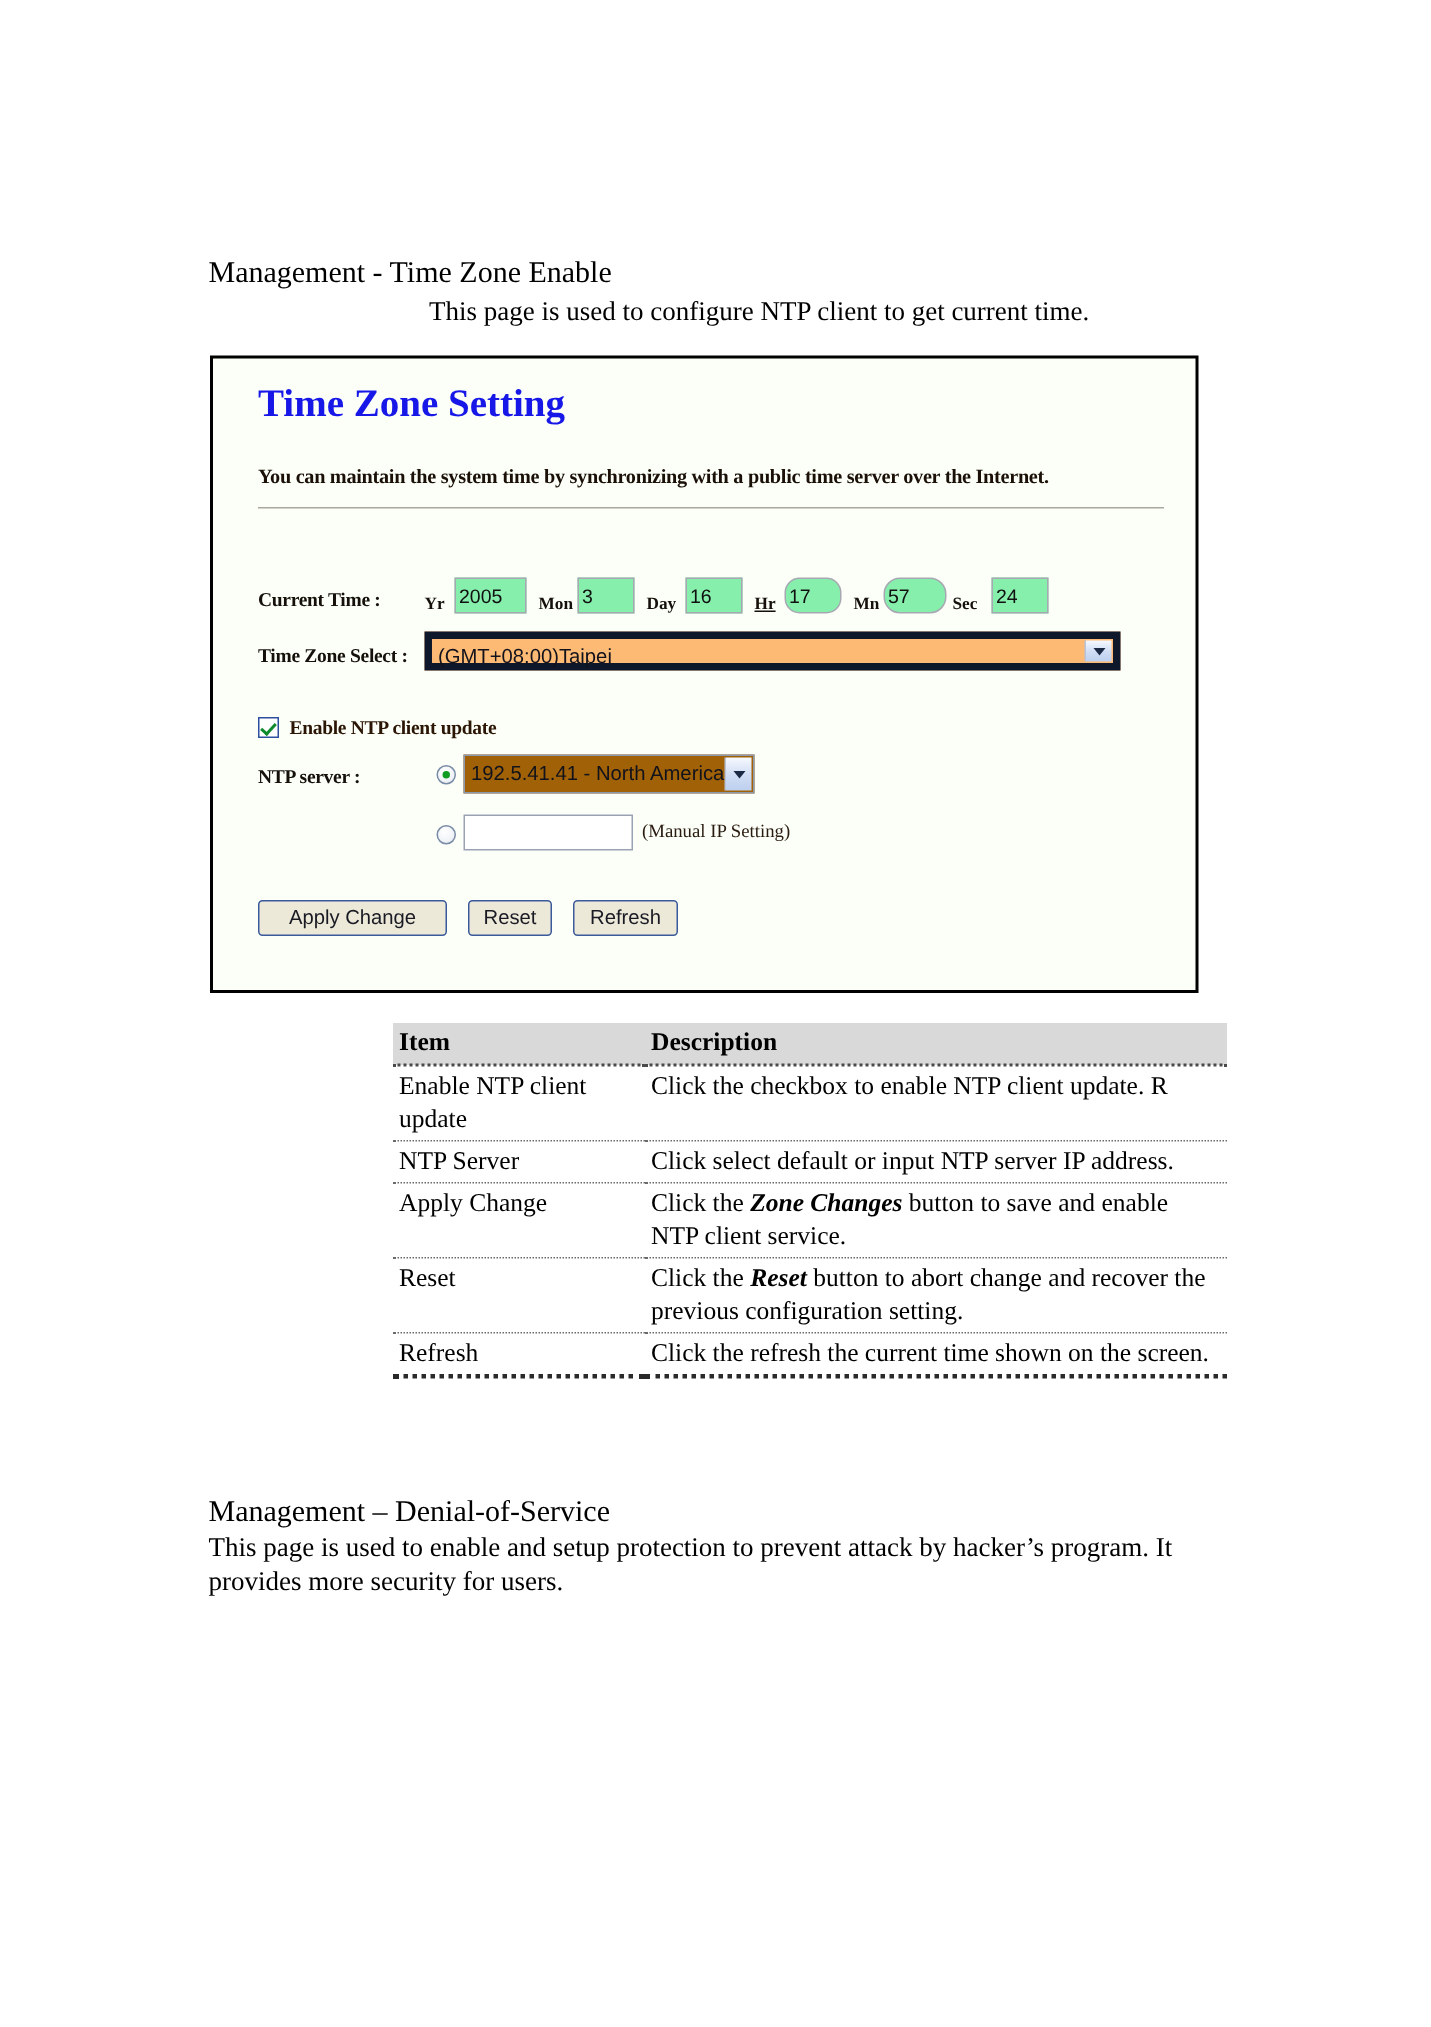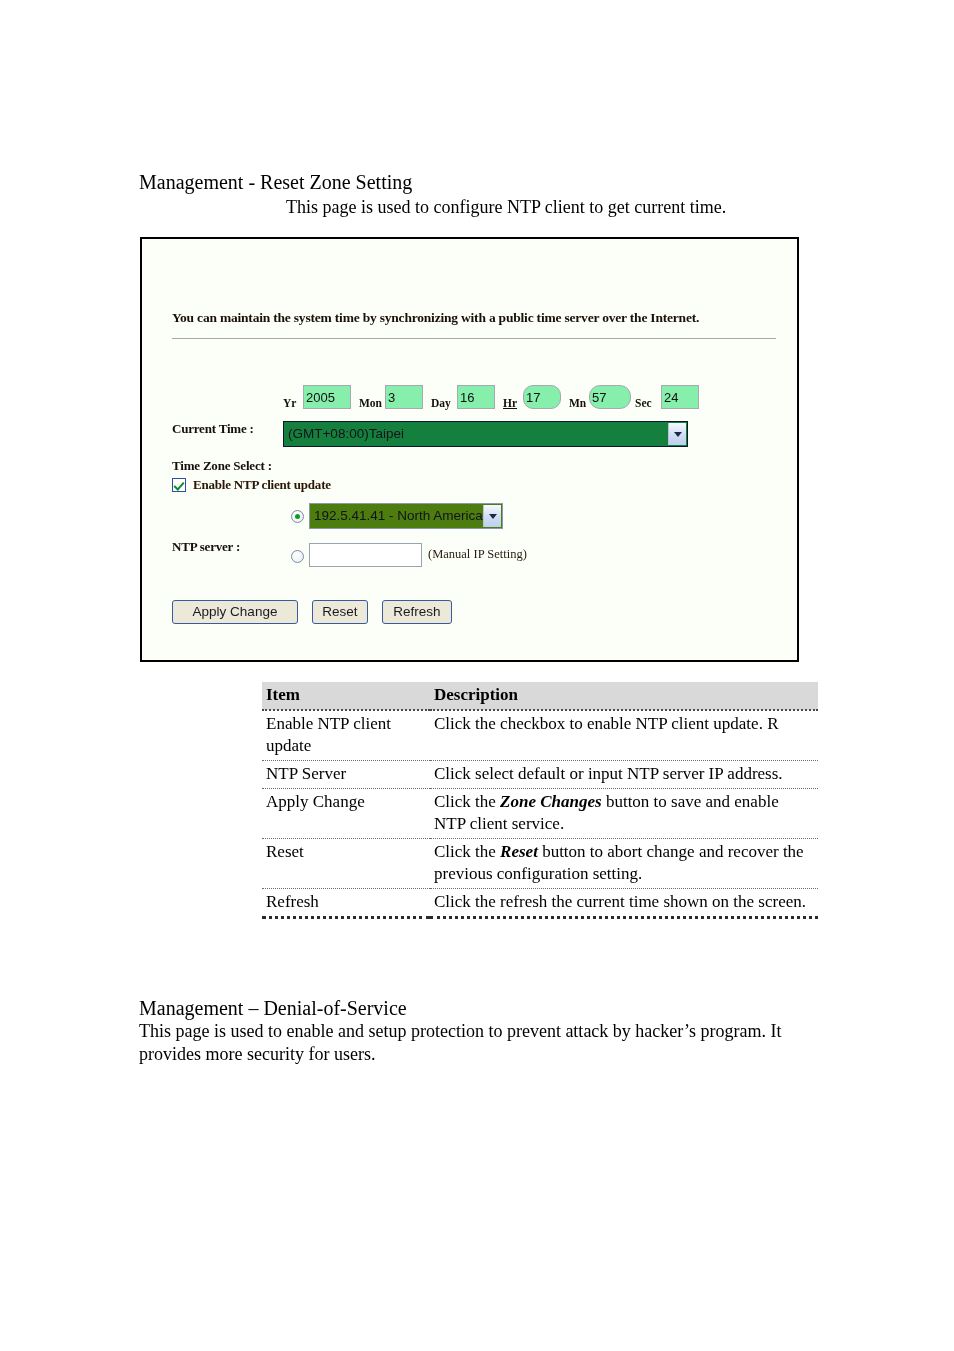--- a/index.html
+++ b/index.html
@@ -76,21 +76,20 @@
     background: #a9a9a0;
   }
 
   .field-label {
     position: absolute;
     font-size: 13px;
     font-weight: bold;
     color: #15100a;
     white-space: nowrap;
     letter-spacing: -0.2px;
-    margin-top: 29px;
   }
 
   
   #label-current-time { left: 30px; top: 153px; }
 
   .tiny-label {
     position: absolute;
     font-size: 11.5px;
     font-weight: bold;
     color: #15100a;
@@ -111,24 +110,24 @@
     outline: none;
   }
 
   
   #label-tz-select { left: 30px; top: 190px; }
 
   #tz-select-box {
     position: absolute;
     left: 141px;
     top: 182px;
-    width: 405px;
+    width: 464px;
     height: 26px;
-    border: 1px solid #0f172a;
-    background: #15803d;
+    border: 5px solid #0f172a;
+    background: #fdba74;
     box-sizing: border-box;
   }
   #tz-select-value {
     position: absolute;
     left: 4px;
     top: 4px;
     font-family: "Liberation Sans", sans-serif;
     font-size: 13.5px;
     color: #12121c;
     white-space: nowrap;
@@ -218,21 +217,21 @@
   #radio-default { left: 149px; top: 271px; }
   #radio-manual  { left: 149px; top: 311px; }
 
   #ntp-server-select {
     position: absolute;
     left: 167px;
     top: 264px;
     width: 194px;
     height: 26px;
     border: 1px solid #8f99ad;
-    background: #4d7c0f;
+    background: #a16207;
     box-sizing: border-box;
   }
   #ntp-server-value {
     position: absolute;
     left: 4px;
     top: 4px;
     font-family: "Liberation Sans", sans-serif;
     font-size: 13.5px;
     color: #12121c;
     white-space: nowrap;
@@ -313,25 +312,26 @@
   #title-dos { left: 139px; top: 996px; }
   #para-dos {
     left: 139px;
     top: 1020px;
     width: 682px;
   }
 </style>
 </head>
 <body>
 
-<div class="doc-h1" id="title-timezone">Management - Reset Zone Setting</div>
+<div class="doc-h1" id="title-timezone">Management - Time Zone Enable</div>
 <div class="doc-p" id="subtitle-timezone">This page is used to configure NTP client to get current time.</div>
 
 <div id="router-panel">
 
+  <div id="panel-title">Time Zone Setting</div>
   <div id="panel-desc">You can maintain the system time by synchronizing with a public time server over the Internet.</div>
   <div id="panel-hr"></div>
 
   <div class="field-label" id="label-current-time">Current Time :</div>
   <div id="current-time-fields">
       <span class="tiny-label" style="left: 141px; top: 158px;">Yr</span>
       <input type="text" class="time-input" value="2005" style="left: 161px; top: 146px; width: 48px;">
       <span class="tiny-label" style="left: 217px; top: 158px;">Mon</span>
       <input type="text" class="time-input" value="3" style="left: 243px; top: 146px; width: 38px;">
       <span class="tiny-label" style="left: 289px; top: 158px;">Day</span>

